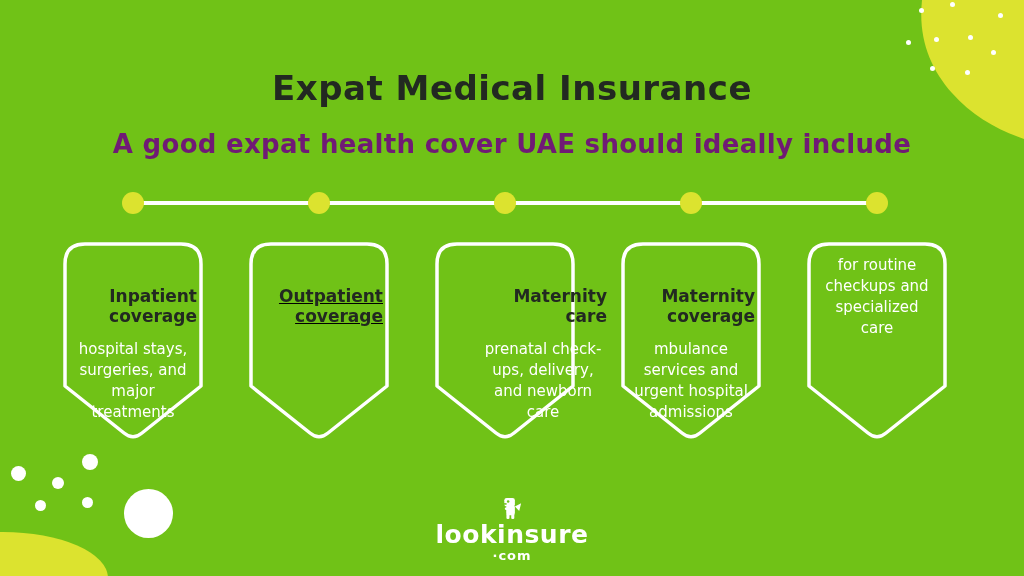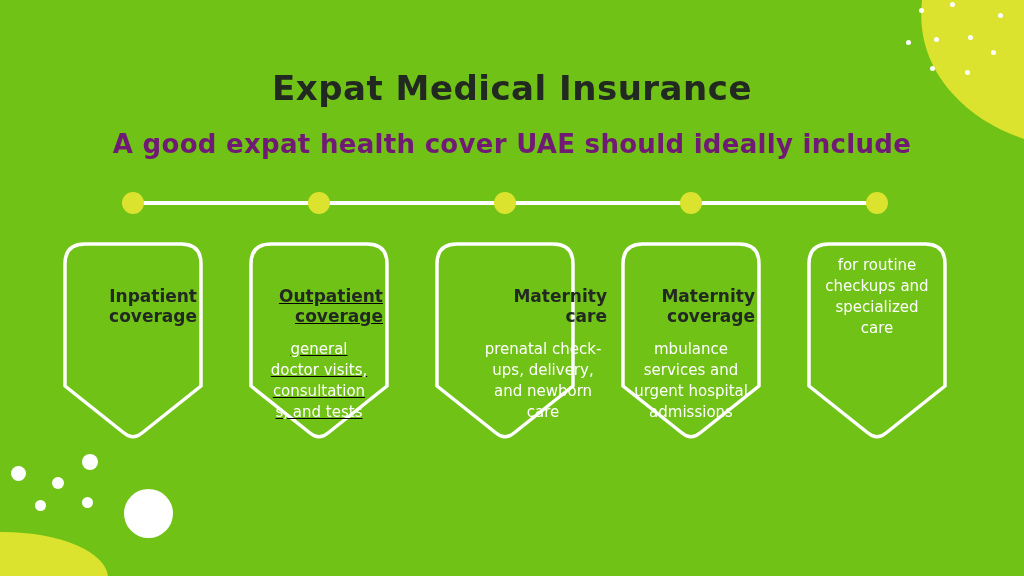--- a/index.html
+++ b/index.html
@@ -113,32 +113,32 @@
     <div class="timeline-dot" style="left:680px;"></div>
     <div class="timeline-dot" style="left:866px;"></div>
   </div>
 
   <div class="card" style="left:63px;">
     <svg class="outline" width="140" height="202" viewBox="0 0 140 202">
       <path d="M22,2 H118 Q138,2 138,22 V144 L79,191 Q70,198.5 61,191 L2,144 V22 Q2,2 22,2 Z" fill="none" stroke="#ffffff" stroke-width="3.5" stroke-linejoin="round"></path>
     </svg>
     <div class="heading">Inpatient
 coverage</div>
+    <div class="body">hospital stays,
+surgeries, and
+major
+treatments</div>
   </div>
 
   <div class="card" style="left:249px;text-decoration:underline;">
     <svg class="outline" width="140" height="202" viewBox="0 0 140 202">
       <path d="M22,2 H118 Q138,2 138,22 V144 L79,191 Q70,198.5 61,191 L2,144 V22 Q2,2 22,2 Z" fill="none" stroke="#ffffff" stroke-width="3.5" stroke-linejoin="round"></path>
     </svg>
     <div class="heading">Outpatient
 coverage</div>
-    <div class="body">general
-doctor visits,
-consultation
-s, and tests</div>
   </div>
 
   <div class="card" style="left:435px;padding-left:38px;">
     <svg class="outline" width="140" height="202" viewBox="0 0 140 202">
       <path d="M22,2 H118 Q138,2 138,22 V144 L79,191 Q70,198.5 61,191 L2,144 V22 Q2,2 22,2 Z" fill="none" stroke="#ffffff" stroke-width="3.5" stroke-linejoin="round"></path>
     </svg>
     <div class="heading">Maternity
 care</div>
     <div class="body">prenatal check-
 ups, delivery,
@@ -161,14 +161,30 @@
   <div class="card" style="left:807px;">
     <svg class="outline" width="140" height="202" viewBox="0 0 140 202">
       <path d="M22,2 H118 Q138,2 138,22 V144 L79,191 Q70,198.5 61,191 L2,144 V22 Q2,2 22,2 Z" fill="none" stroke="#ffffff" stroke-width="3.5" stroke-linejoin="round"></path>
     </svg>
     <div class="body">for routine
 checkups and
 specialized
 care</div>
   </div>
 
+  <div class="logo">
+    <svg class="mascot" width="24" height="25" viewBox="0 0 24 26">
+      <g fill="#ffffff">
+        <rect x="4" y="1" width="11" height="9" rx="2.5"></rect>
+        <rect x="6" y="8" width="9" height="11" rx="3"></rect>
+        <path d="M15,10 L21.5,6.5 L19.5,14.5 Z"></path>
+        <rect x="6.2" y="17" width="3.2" height="6" rx="1.2"></rect>
+        <rect x="11.2" y="17" width="3.2" height="6" rx="1.2"></rect>
+        <rect x="4.5" y="11" width="3.5" height="2.4" rx="1.2"></rect>
+      </g>
+      <circle cx="8" cy="4.6" r="1.3" fill="#70c217"></circle>
+      <rect x="3" y="6.4" width="3.4" height="1.6" fill="#70c217"></rect>
+    </svg>
+    <span class="brand">lookinsure</span>
+    <span class="domain">·com</span>
+  </div>
 
 </div>
 
 </body></html>

